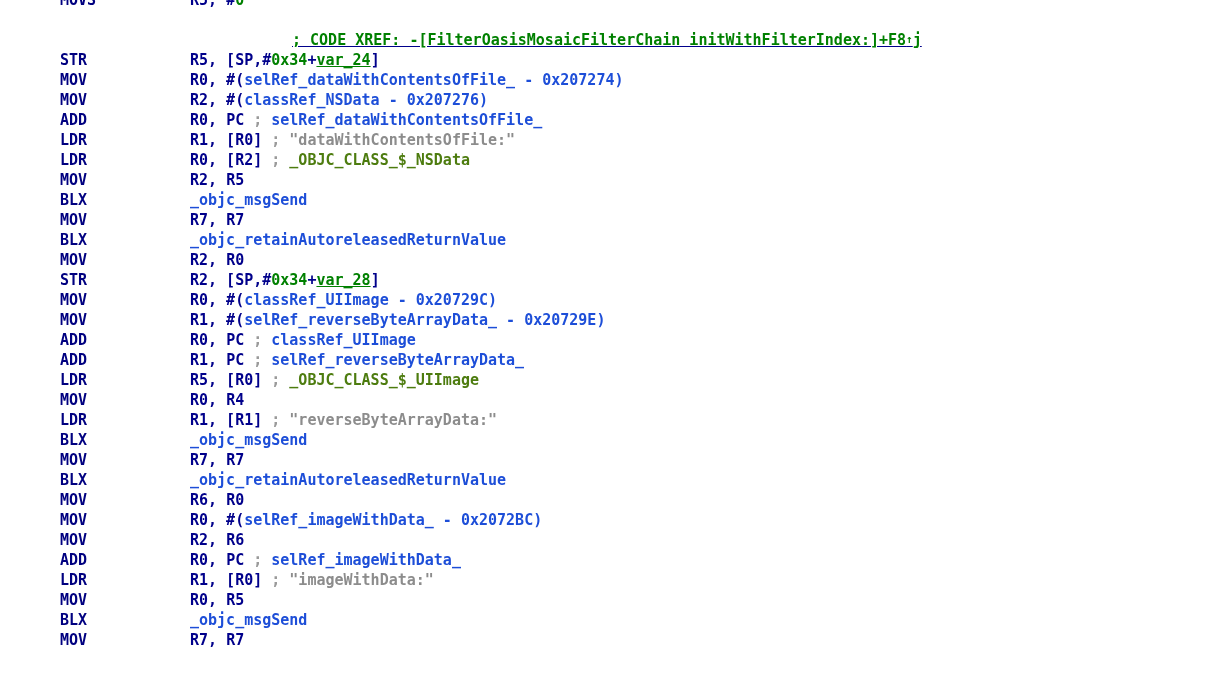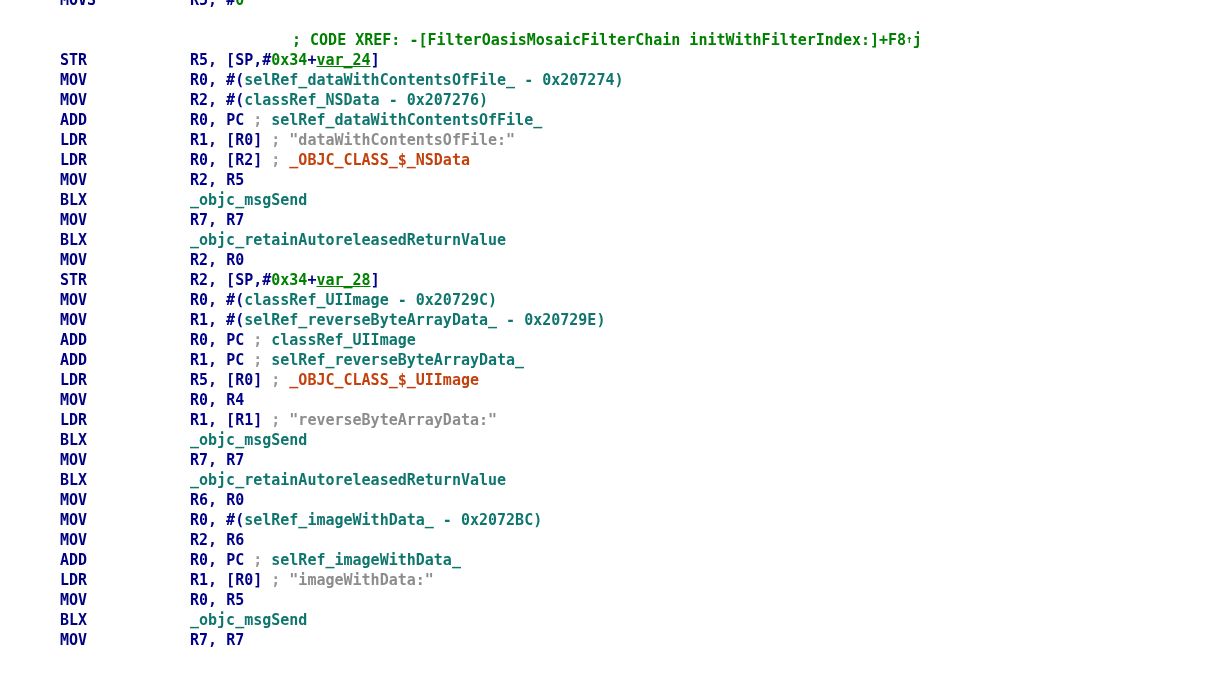--- a/index.html
+++ b/index.html
@@ -44,29 +44,30 @@
     color: #000080;
   }
   .col-operands {
     display: inline-block;
     color: #00008b;
   }
 
   
   .asm-line.comment-row .col-operands {
     padding-left: 102px;   
+    text-decoration: underline;
   }
 
   
   .t-reg      { color: #00008b; }            
   .t-punct    { color: #00008b; }            
   .t-num      { color: #008000; }            
   .t-stkvar   { color: #008000; text-decoration: underline; }
-  .t-sym      { color: #0f766e; }            
-  .t-dataname { color: #c2410c; }            
+  .t-sym      { color: #1d4ed8; }            
+  .t-dataname { color: #4d7c0f; }            
   .t-str      { color: #8c8c8c; }            
   .t-semi     { color: #9a9a9a; }            
   .t-xref     { color: #008000; }            
   .t-arrow    { font-size: 11px; vertical-align: 2px; }
 </style>
 </head>
 <body>
 
 <div id="disasm-listing" style="margin-top: -10px;">
     <div class="asm-line"><span class="col-mnemonic">MOVS</span><span class="col-operands"><span class="t-reg">R5</span><span class="t-punct">, </span><span class="t-punct">#</span><span class="t-num">0</span></span></div>

